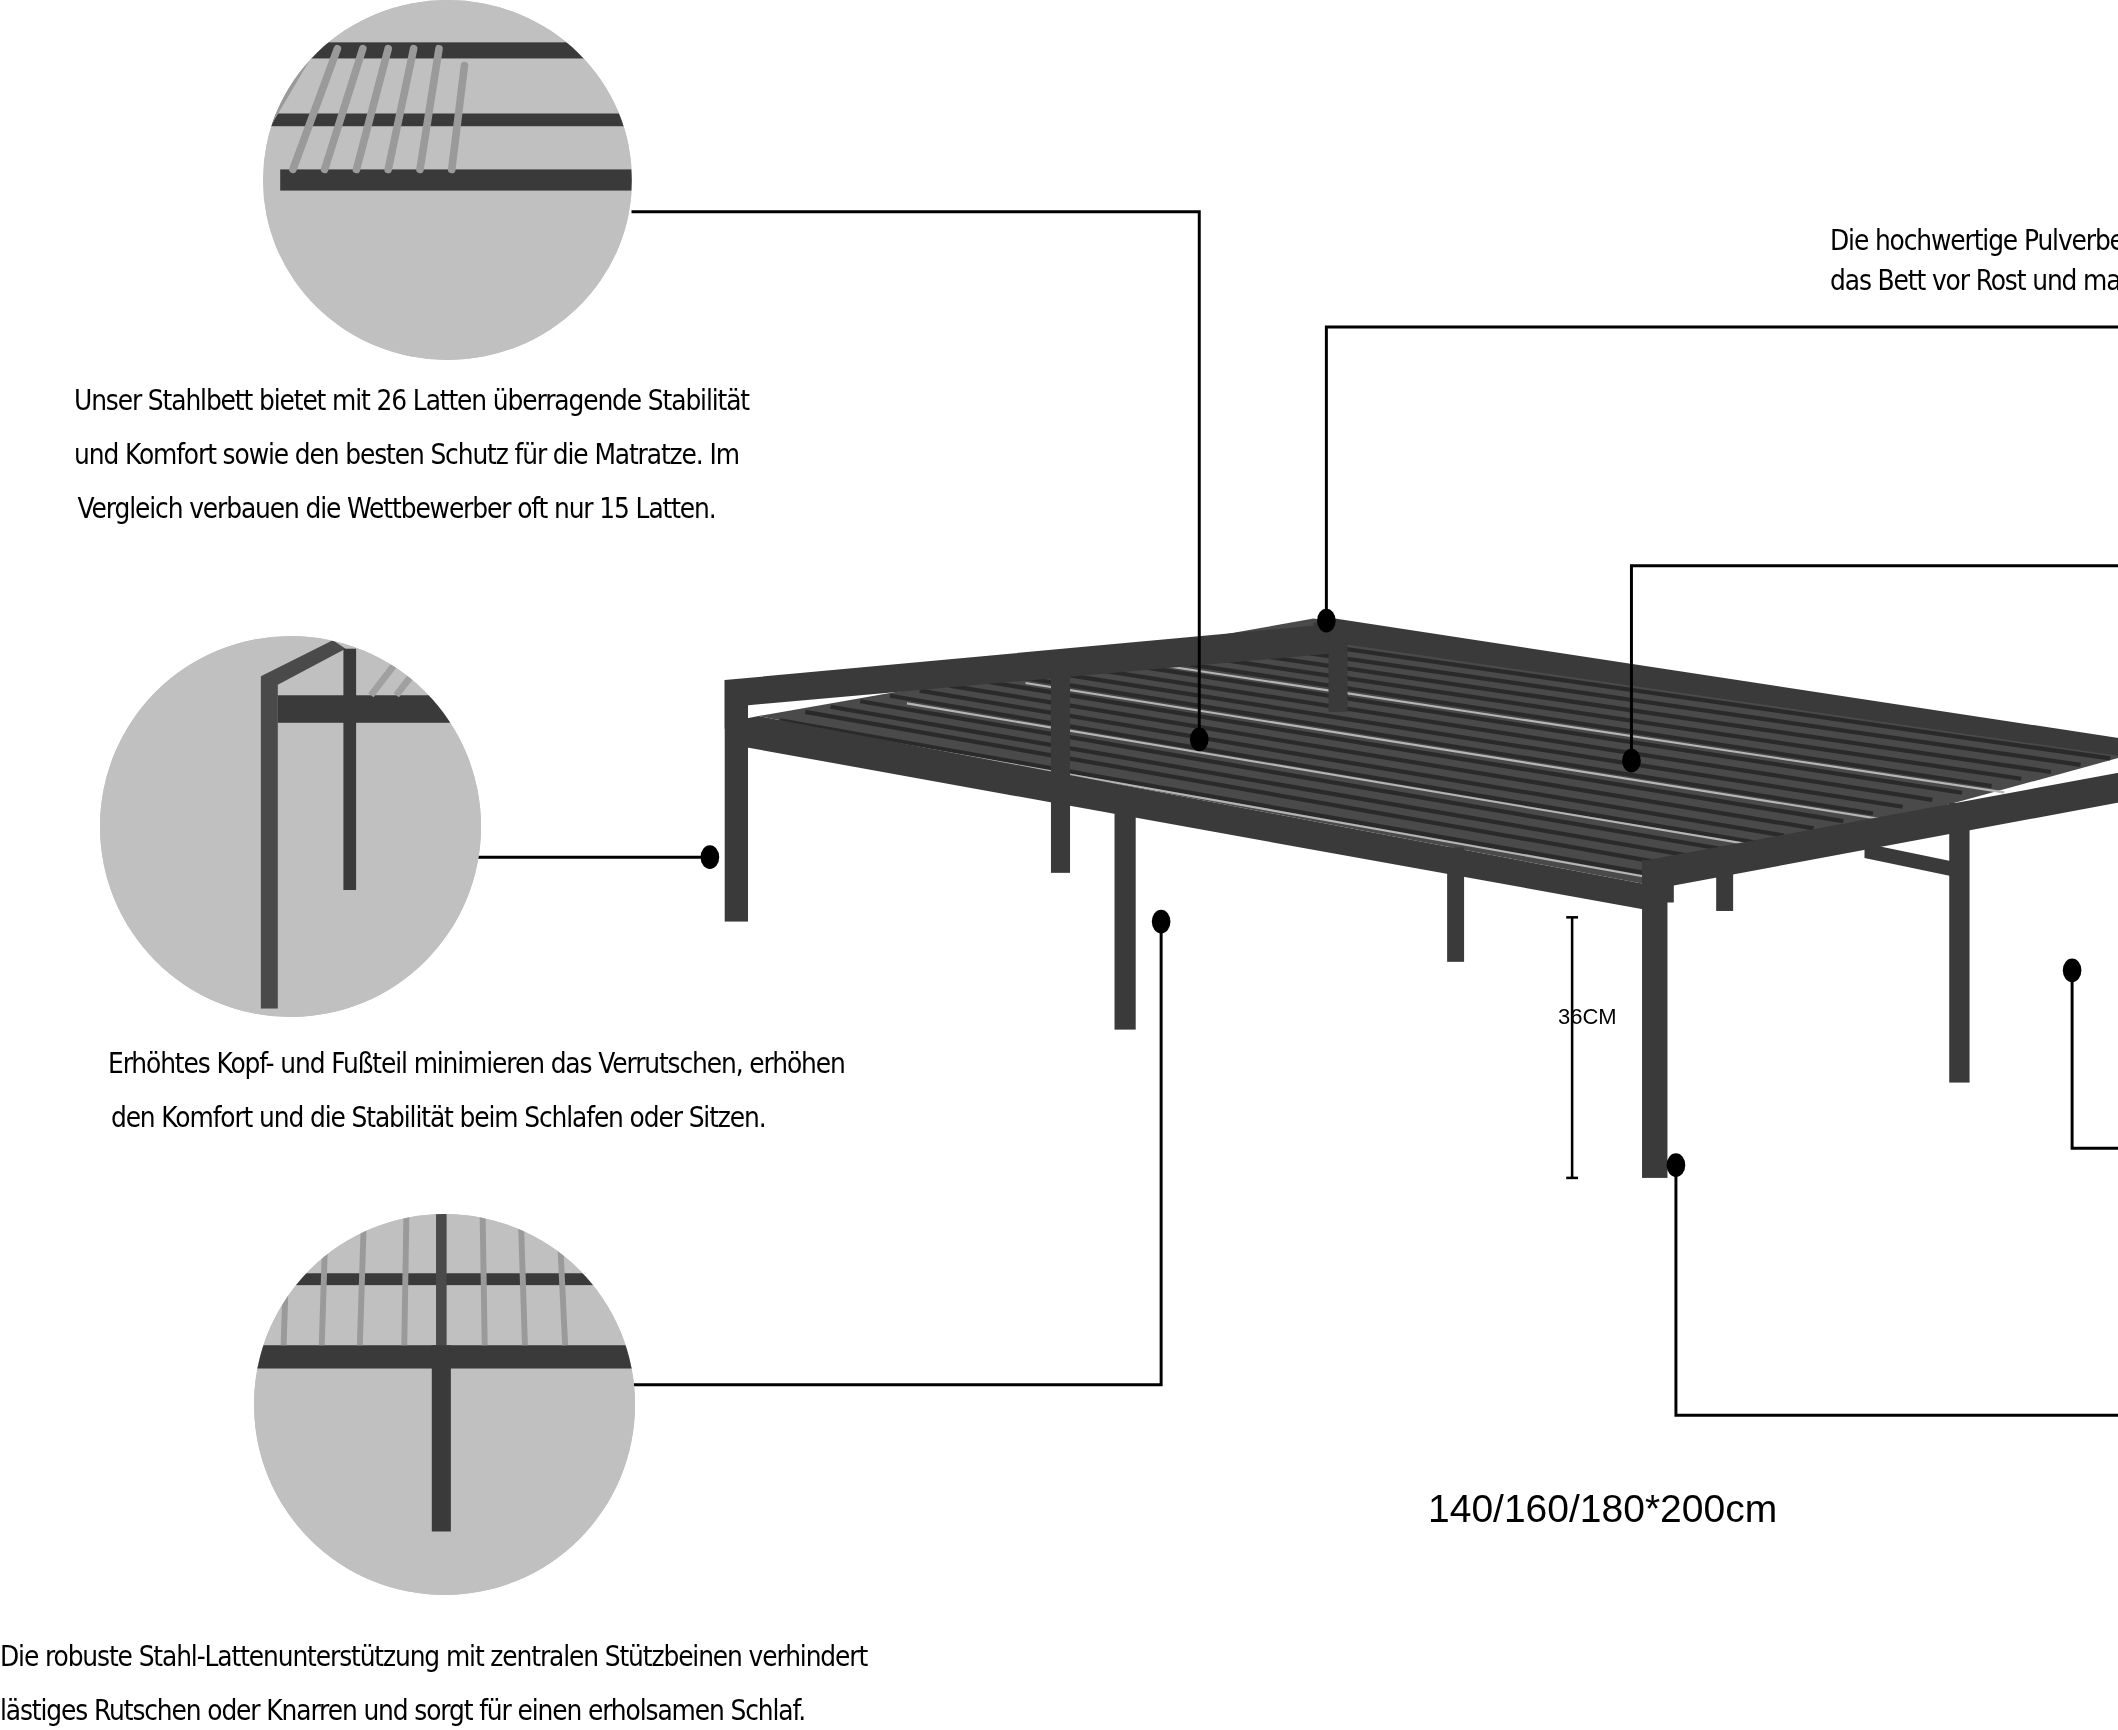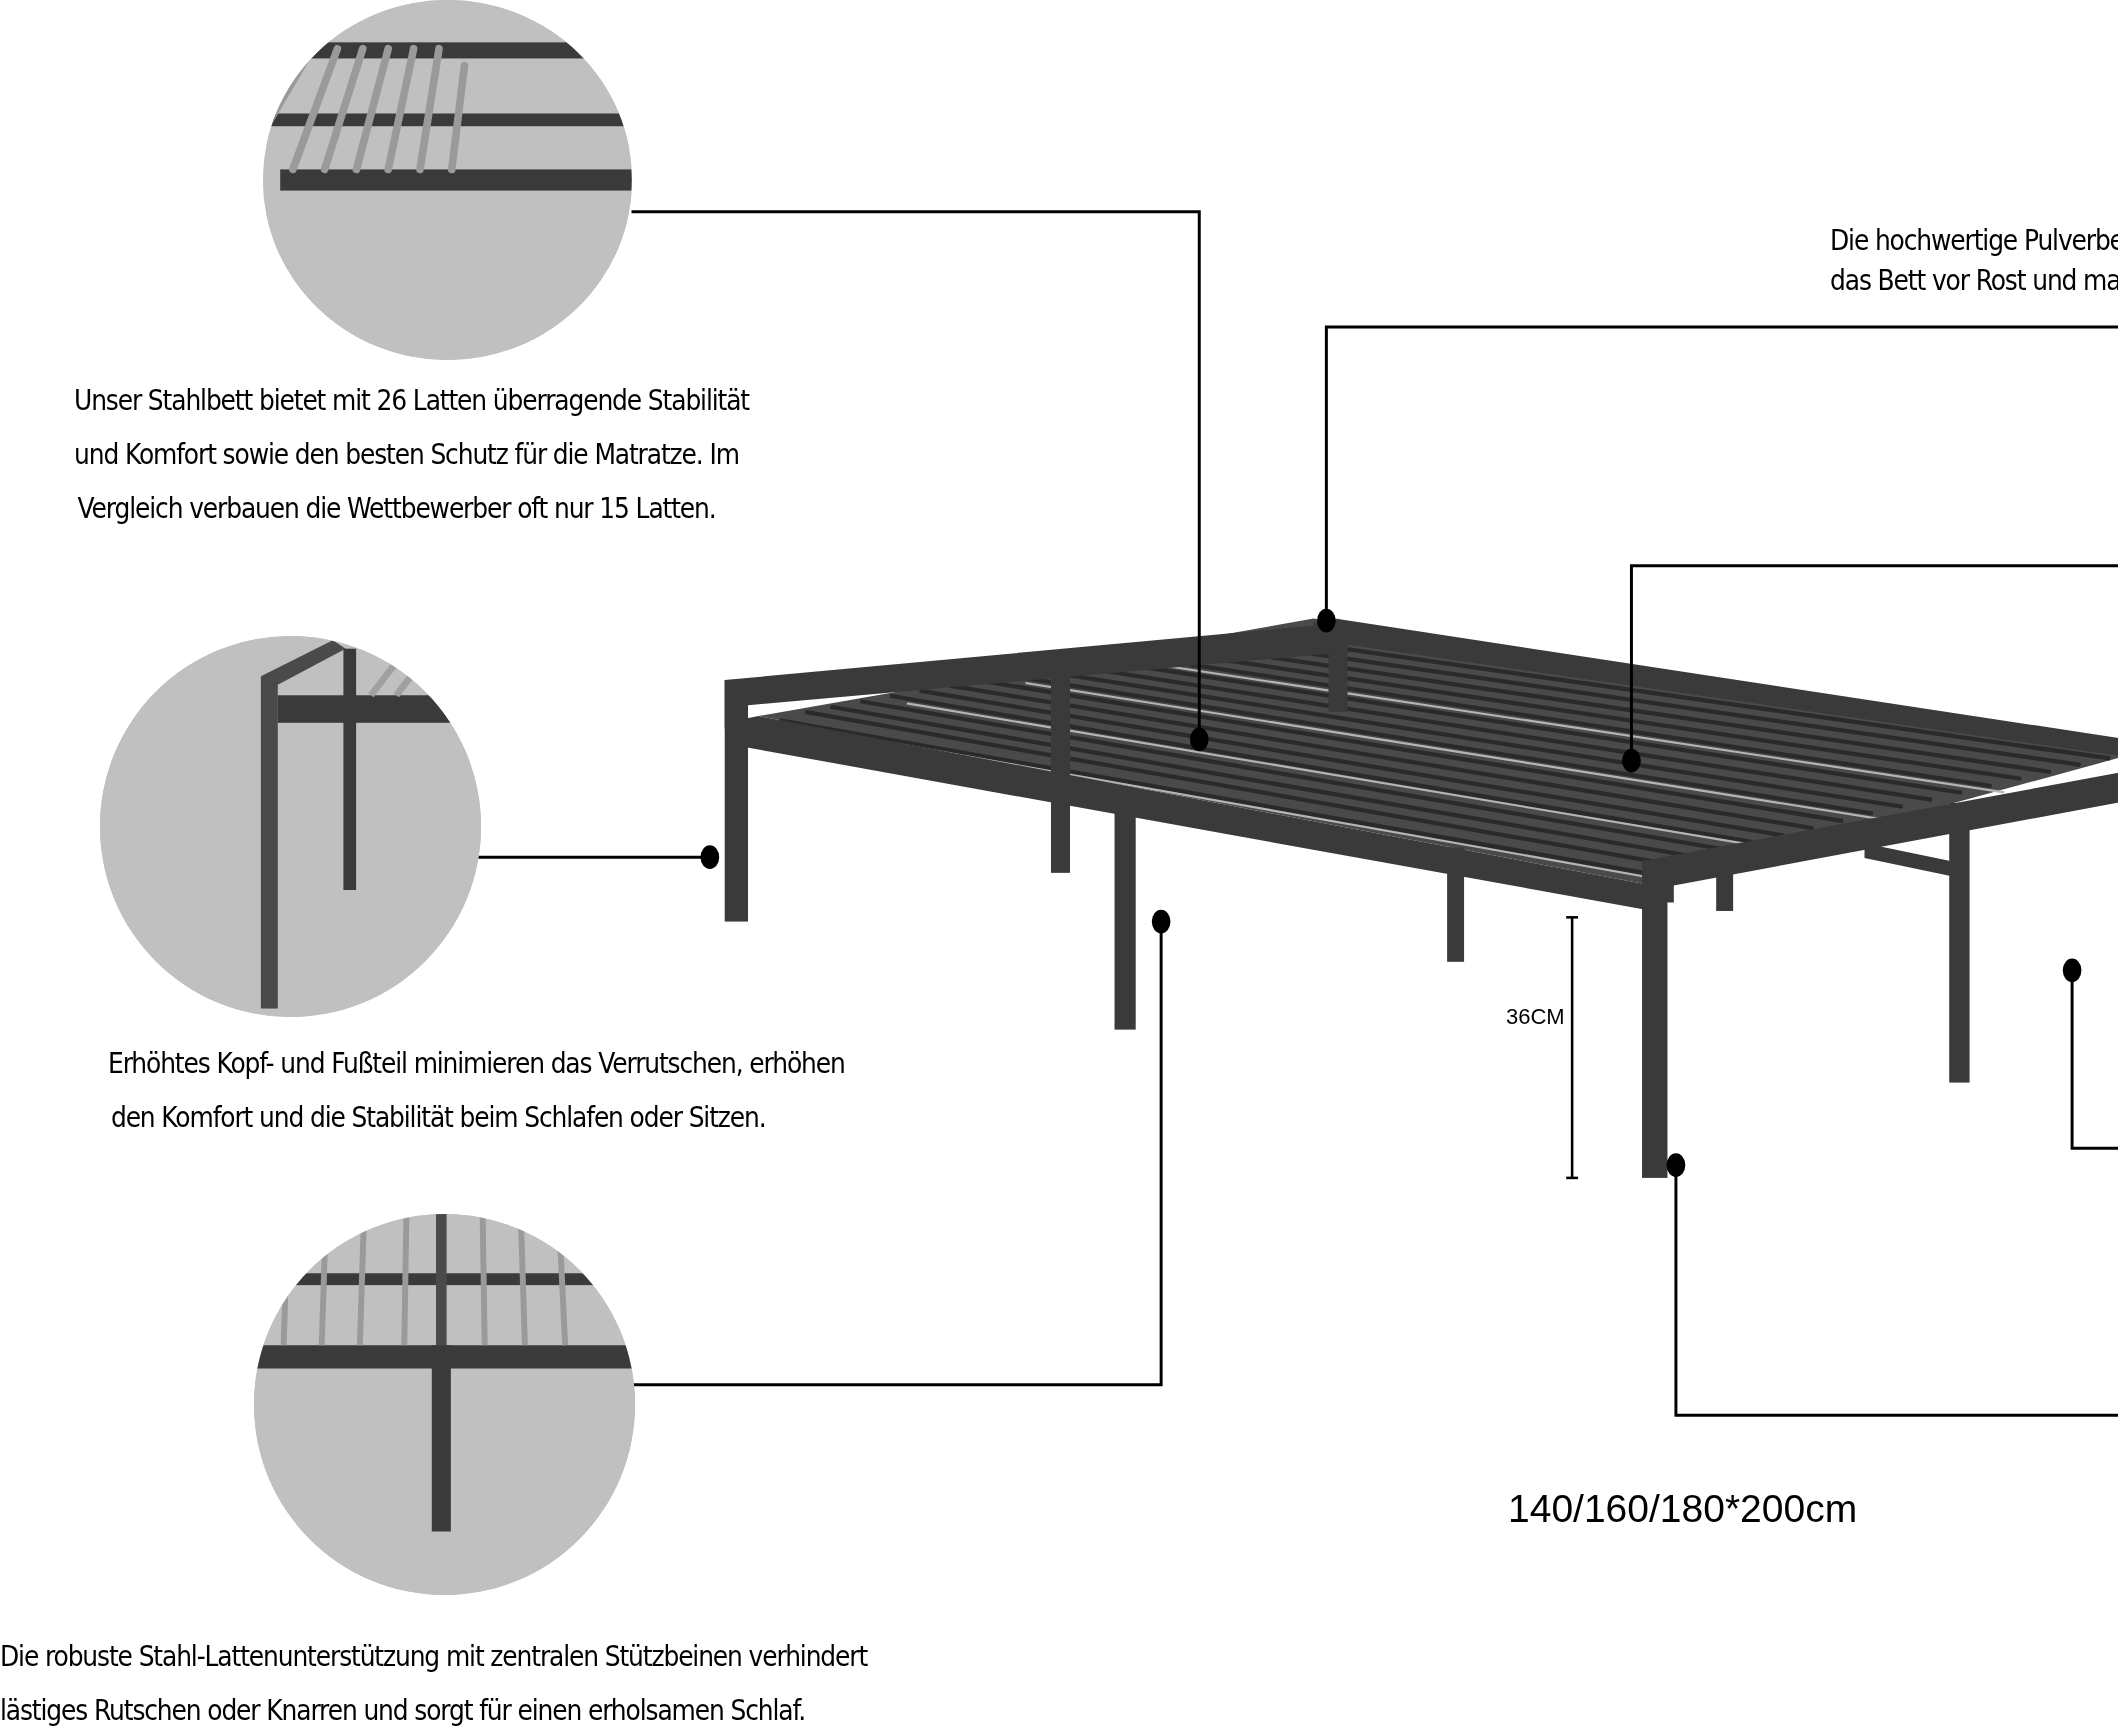--- a/index.html
+++ b/index.html
@@ -2,23 +2,23 @@
 <html style="font-size:6.8px"><head>
   <meta charset="utf-8">
   <style>
     html, body { margin: 0; padding: 0; background: #ffffff; }
     body { width: 3390px; height: 1730px; position: relative; overflow: hidden;
            font-family: "DejaVu Sans", "Liberation Sans", sans-serif; color: #000; }
     .caption { position: absolute; font-size: 29px; line-height: 54px; white-space: nowrap;
                letter-spacing: -1.3px; transform: scaleX(0.86); transform-origin: left top; }
     .caption span { display: block; }
     .size-label { position: absolute; font-family: "Liberation Sans", sans-serif; font-size: 39px;
-                  left: 1508px; top: 1487px; white-space: nowrap; }
+                  left: 1428px; top: 1487px; white-space: nowrap; }
     .dim-label { position: absolute; font-family: "Liberation Sans", sans-serif; font-size: 22px;
-                 left: 1506px; top: 1004px; white-space: nowrap; }
+                 left: 1558px; top: 1004px; white-space: nowrap; }
     svg.layer { position: absolute; left: 0; top: 0; }
     .detail { position: absolute; border-radius: 50%; background: #c0c0c0; overflow: hidden; }
   </style>
 </head>
 <body>
 
 <svg class="layer" width="3390" height="1730" viewBox="0 0 8000 4083">
 
   <g fill="#3a3a3a" stroke="none">
 

